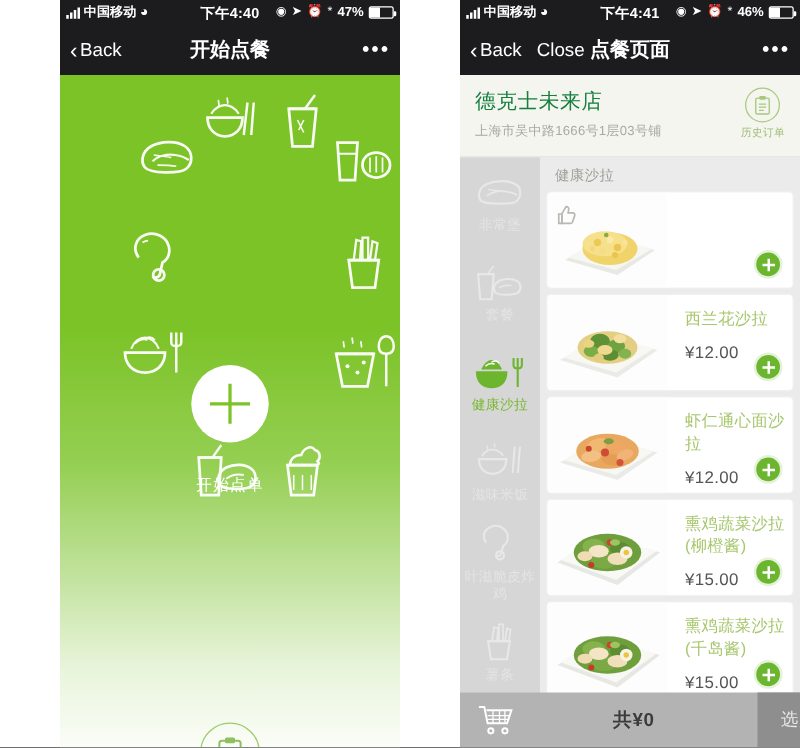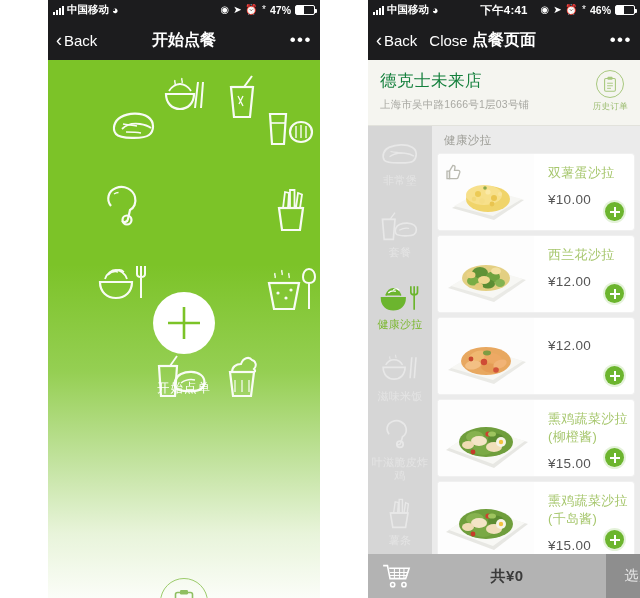--- a/index.html
+++ b/index.html
@@ -181,20 +181,21 @@
       <div class="sb-left">
         <span class="signal">
             <i></i>
             <i></i>
             <i></i>
             <i></i>
           </span>
         <span class="carrier">中国移动</span>
         <span class="wifi">◕</span>
       </div>
+      <div class="sb-center">下午4:40</div>
       <div class="sb-right">
         <span class="sb-icon">◉</span>
         <span class="sb-icon">➤</span>
         <span class="sb-icon">⏰</span>
         <span class="sb-icon">*</span>
         <span class="batt-pct">47%</span>
         <span class="batt">
             <span style="width:47%"></span>
           </span>
       </div>
@@ -479,24 +480,20 @@
                 <circle cx="62" cy="40" r="2" fill="#f8e49d"></circle>
                 <circle cx="47" cy="34" r="1.8" fill="#8aa84a"></circle>
               </svg>
             </div>
             <div class="badge-thumb">
               <svg width="20" height="20" viewBox="0 0 24 24" fill="none" stroke="#b9b9b0" stroke-width="1.6">
                 <path d="M6 11v9h3v-9z"></path>
                 <path d="M9 11l4-7c2 0 3 1 2.5 3L15 10h4.5c1.5 0 2.2 1.3 1.8 2.6l-2 6c-.3 1-1 1.4-2 1.4H9z"></path>
               </svg>
             </div>
-            <div class="dish-info">
-              <div class="dish-name">双薯蛋沙拉</div>
-              <div class="dish-price">¥10.00</div>
-            </div>
             <div class="plus"></div>
           </div>
 
           <div class="dish">
             <div class="dish-img">
               <svg width="96" height="76" viewBox="0 0 96 76">
                 <rect width="96" height="76" fill="#fdfdfd"></rect>
                 <path d="M10 52 L44 32 L88 44 L56 66 Z" fill="#eaeae6"></path>
                 <path d="M13 50 L44 31 L85 43 L55 62 Z" fill="#f7f7f4"></path>
                 <ellipse cx="48" cy="42" rx="24" ry="13" fill="#e3cf82"></ellipse>
@@ -530,20 +527,21 @@
                 <ellipse cx="35" cy="47" rx="8" ry="4.5" fill="#f3c084" transform="rotate(-8 35 47)"></ellipse>
                 <ellipse cx="52" cy="50" rx="9" ry="4.5" fill="#e59c55" transform="rotate(8 52 50)"></ellipse>
                 <ellipse cx="62" cy="46" rx="7" ry="4" fill="#f1b376" transform="rotate(-22 62 46)"></ellipse>
                 <circle cx="46" cy="44" r="3.2" fill="#cf4b35"></circle>
                 <circle cx="58" cy="52" r="2.8" fill="#d2533a"></circle>
                 <circle cx="33" cy="41" r="2.4" fill="#c9472f"></circle>
                 <ellipse cx="49" cy="35" rx="4" ry="2.4" fill="#7e9c43"></ellipse>
               </svg>
             </div>
             <div class="dish-info">
+              <div class="dish-name">虾仁通心面沙拉</div>
               <div class="dish-price">¥12.00</div>
             </div>
             <div class="plus"></div>
           </div>
 
           <div class="dish">
             <div class="dish-img">
               <svg width="96" height="76" viewBox="0 0 96 76">
                 <rect width="96" height="76" fill="#fdfdfd"></rect>
                 <path d="M8 50 L42 28 L90 42 L56 68 Z" fill="#e7e7e3"></path>

